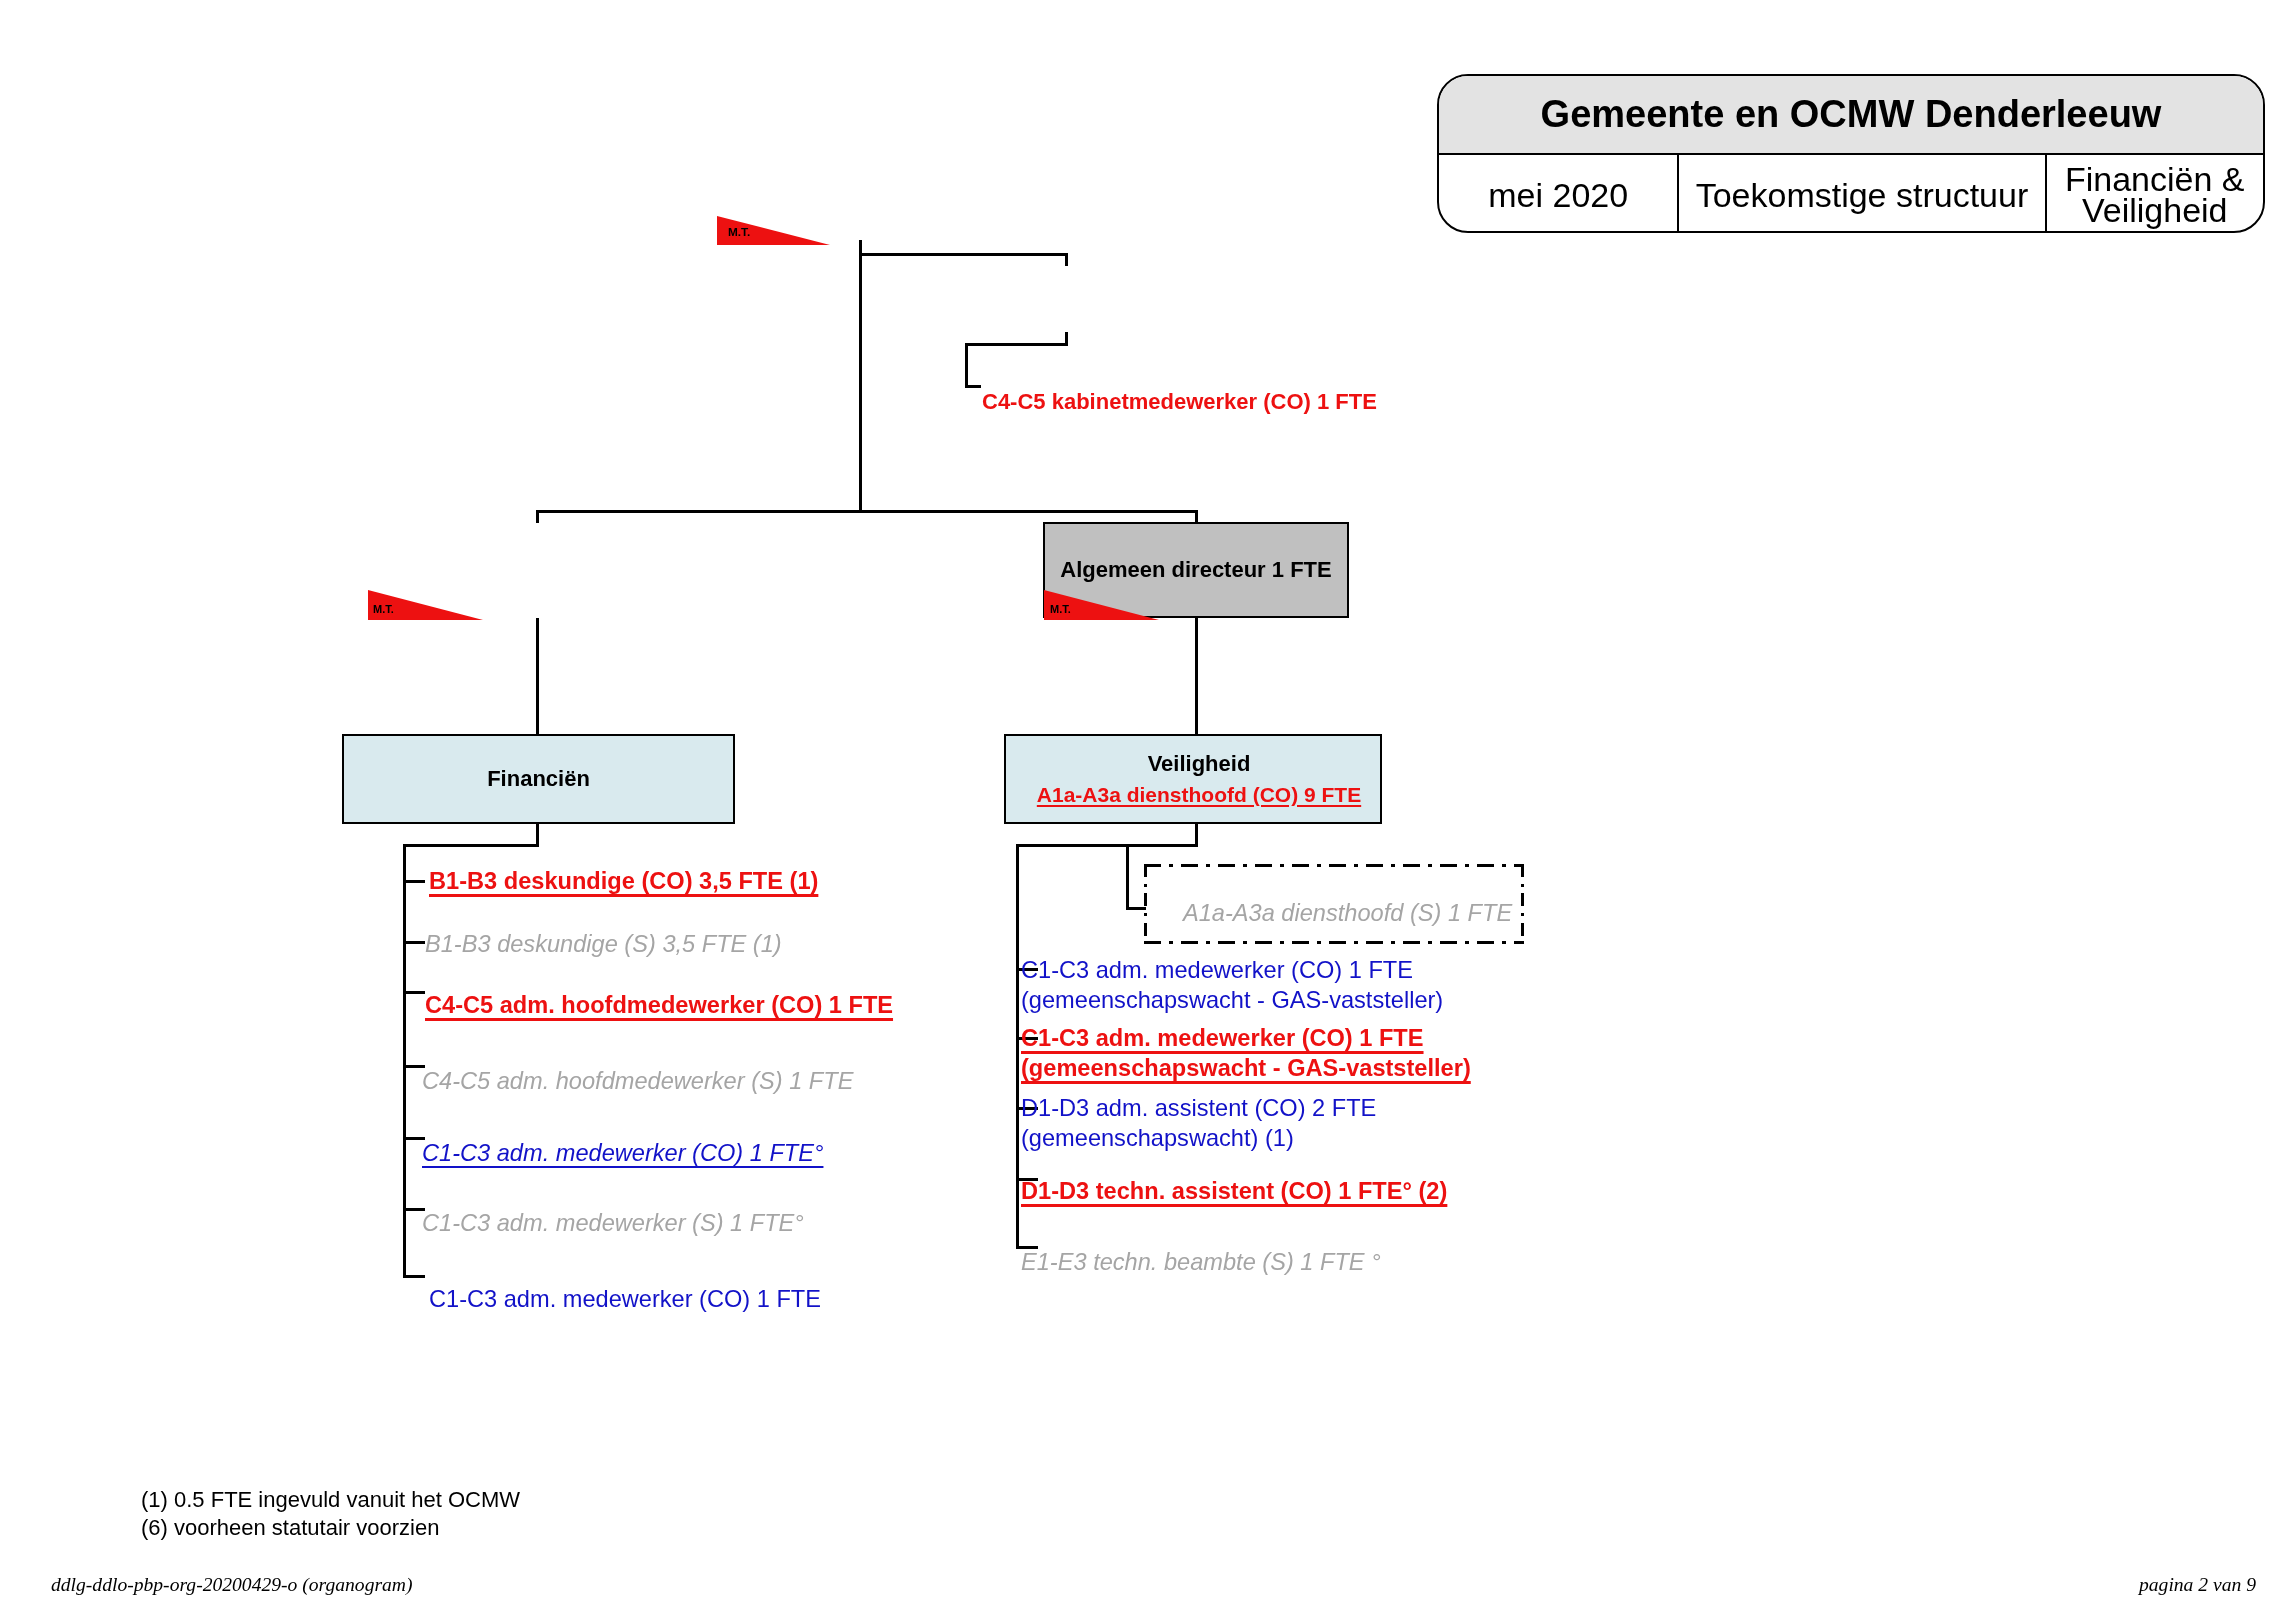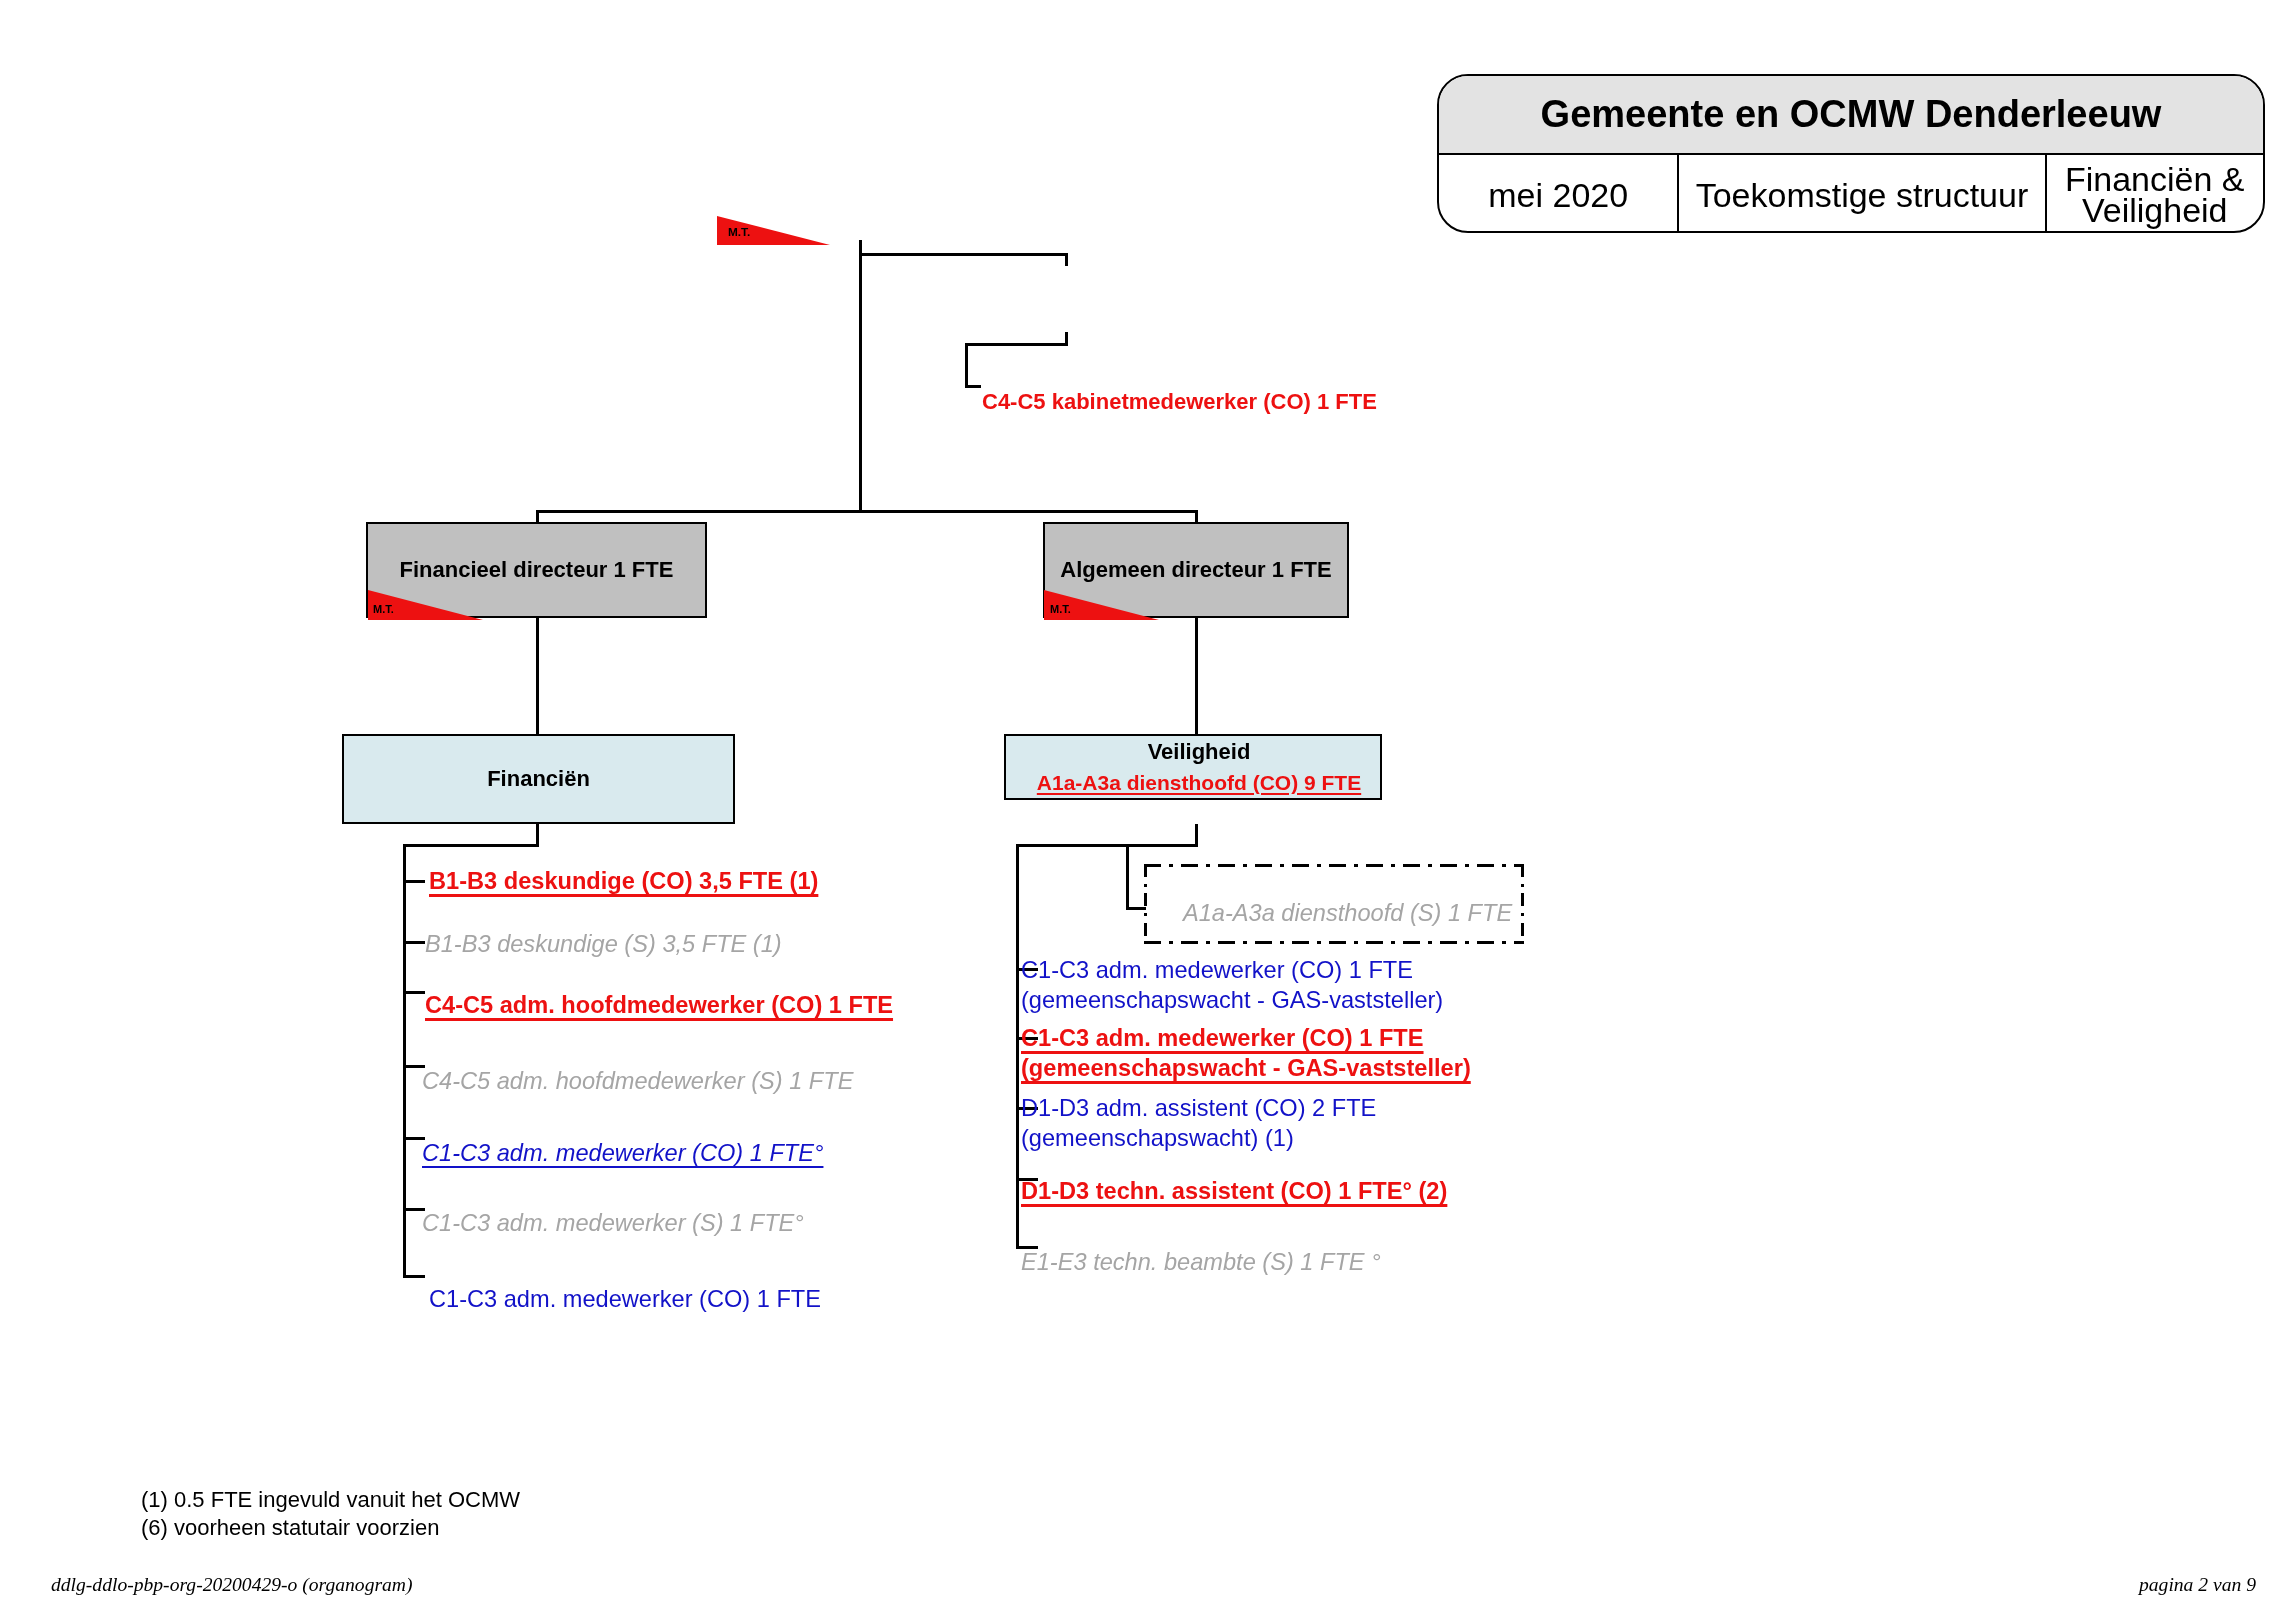--- a/index.html
+++ b/index.html
@@ -113,37 +113,34 @@
   <div class="ln h" style="left:1016px;top:1178px;width:22px;"></div>
   <div class="ln h" style="left:1016px;top:1246px;width:22px;"></div>
   <div class="ln v" style="left:1126px;top:844px;height:64px;"></div>
   <div class="ln h" style="left:1126px;top:907px;width:19.6px;"></div>
 
   <div class="tri" style="left:717px;top:216px;border-bottom:29px solid #ed1111;border-right:113px solid transparent;"></div>
   <div class="mt" style="left:728px;top:225px;">M.T.</div>
 
   <div class="kab-staff" style="left:982px;top:389px;">C4-C5 kabinetmedewerker (CO) 1 FTE</div>
 
-  <div class="box director" style="left:366px;top:522px;width:341px;height:96px;">
-    <span>Financieel directeur 1 FTE</span>
-  </div>
   <div class="tri" style="left:368px;top:590px;border-bottom:30px solid #ed1111;border-right:115px solid transparent;"></div>
   <div class="mt" style="left:373px;top:603px;font-size:11px;">M.T.</div>
 
   <div class="box director" style="left:1043px;top:522px;width:306px;height:96px;">
     <span>Algemeen directeur 1 FTE</span>
   </div>
   <div class="tri" style="left:1044px;top:590px;border-bottom:30px solid #ed1111;border-right:115px solid transparent;"></div>
   <div class="mt" style="left:1050px;top:603px;font-size:11px;">M.T.</div>
 
   <div class="box dept" style="left:342px;top:734px;width:393px;height:90px;">
     <span>Financiën</span>
   </div>
 
-  <div class="box dept" style="left:1004px;top:734px;width:378px;height:66px;padding-left:12px;">
+  <div class="box dept" style="left:1004px;top:734px;width:378px;height:90px;padding-left:12px;">
     <span>Veiligheid</span>
     <span class="head2">A1a-A3a diensthoofd (CO) 9 FTE</span>
   </div>
 
   <div class="ddh" style="left:1144px;top:864px;width:380px;"></div>
   <div class="ddh" style="left:1144px;top:941px;width:380px;"></div>
   <div class="ddv" style="left:1144px;top:864px;height:80px;"></div>
   <div class="ddv" style="left:1521px;top:864px;height:80px;"></div>
   <div class="dd-text" style="left:1183px;top:900px;">A1a-A3a diensthoofd (S) 1 FTE</div>
 

